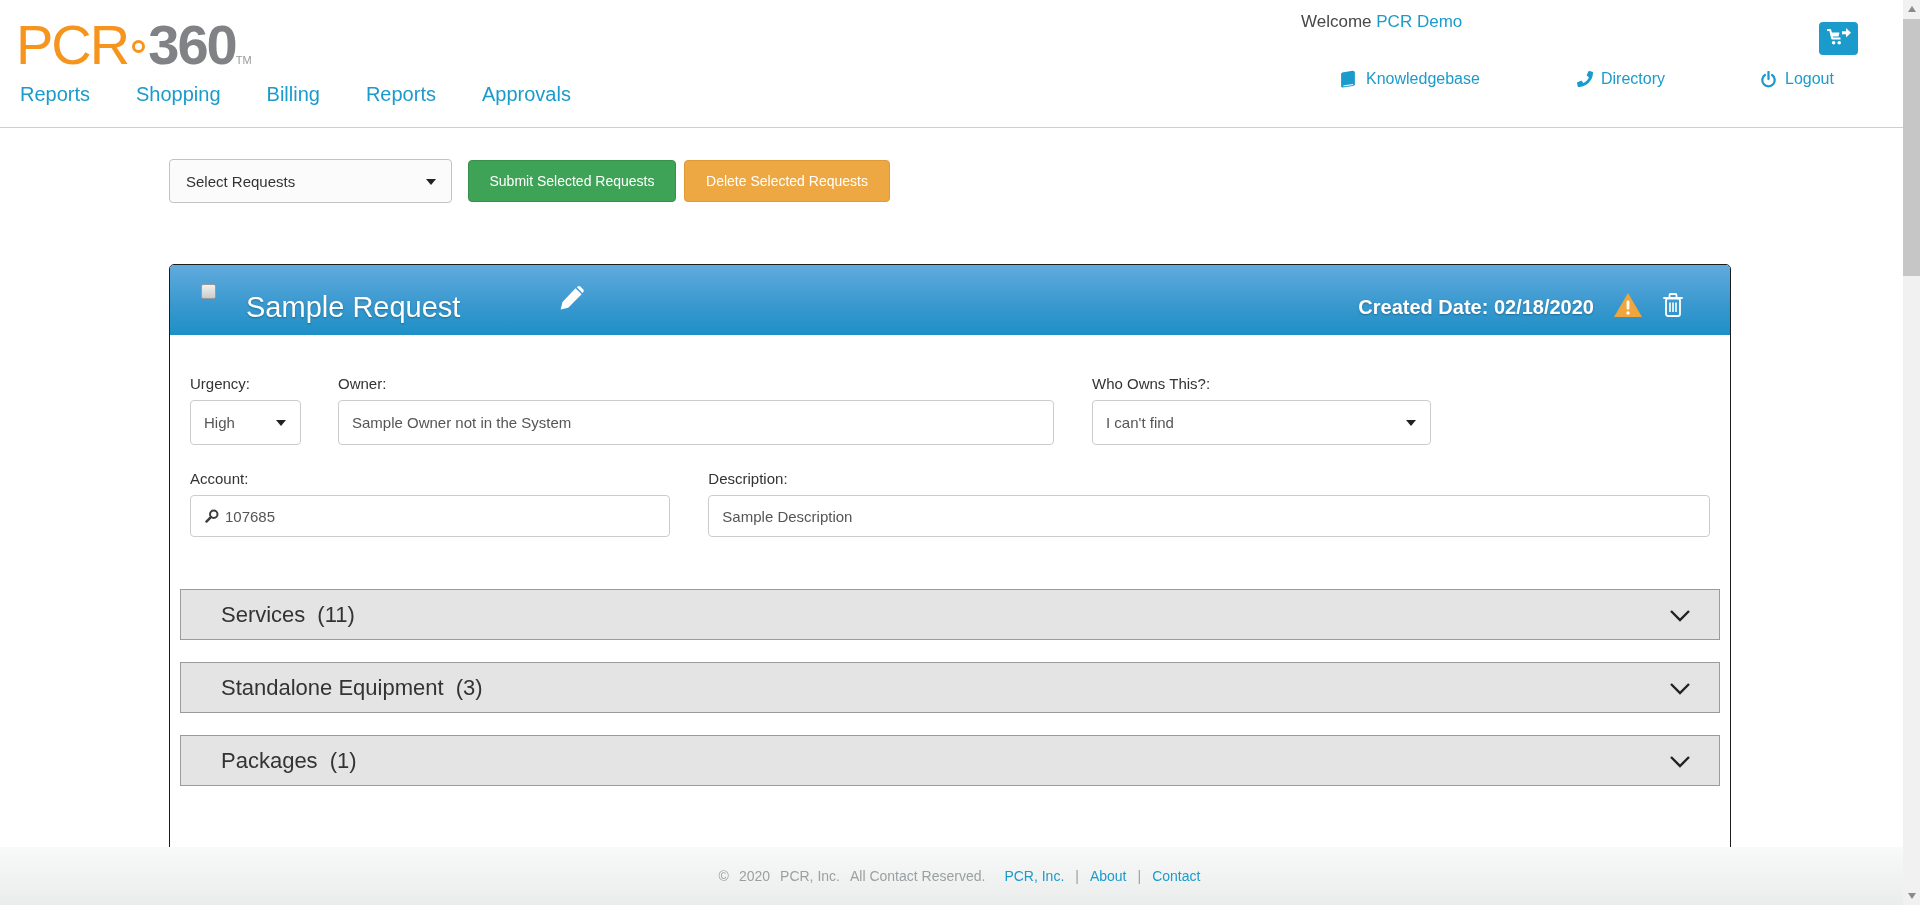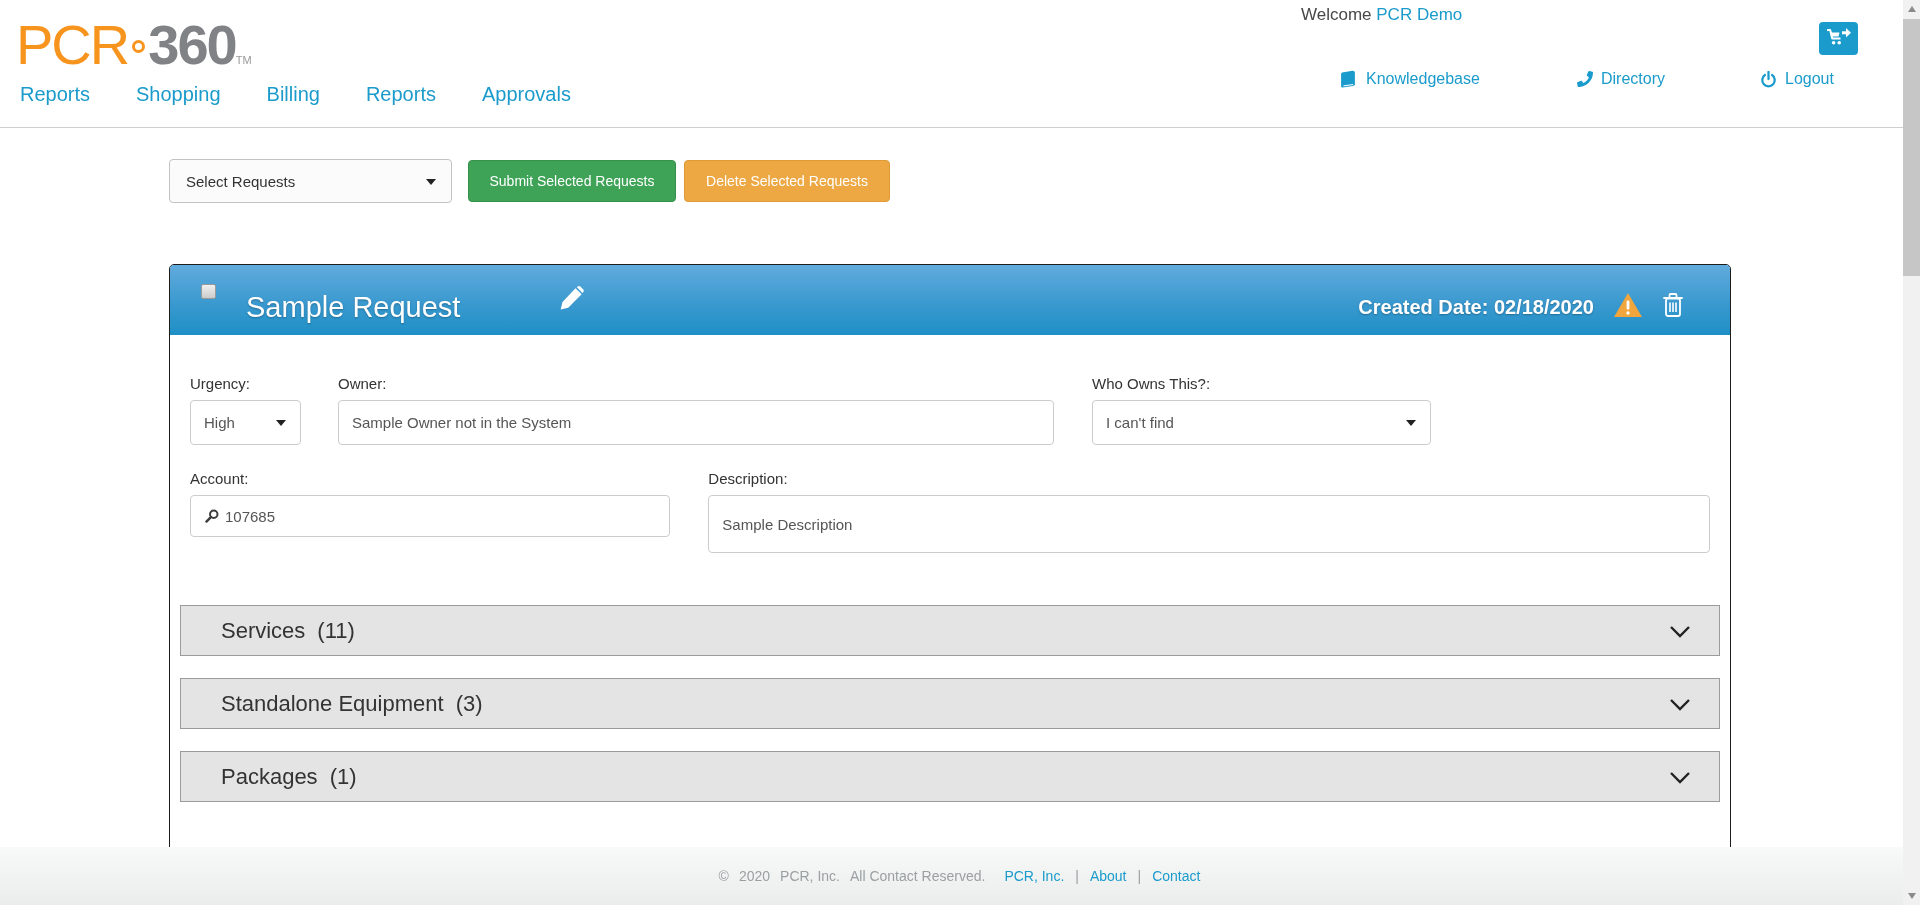--- a/index.html
+++ b/index.html
@@ -30,21 +30,21 @@
     margin: 0 3px 6px 4px; vertical-align: middle;
   }
   .logo-360 { color: #808285; font-weight: 700; }
   .logo-tm { font-size: 11px; color: #9a9a9a; letter-spacing: 0; vertical-align: baseline; }
   .mainnav {
     position: absolute; left: 20px; top: 83px;
     display: flex; gap: 46px; font-size: 20px;
   }
   .mainnav a { color: #1A9BCB; }
   .welcome {
-    position: absolute; left: 1301px; top: 5px;
+    position: absolute; left: 1301px; top: 12px;
     font-size: 17px; color: #484848;
   }
   .welcome a { color: #1A9BCB; }
   .hlink {
     position: absolute; top: 70px;
     display: flex; align-items: center; gap: 8px;
     font-size: 16px; color: #1A9BCB;
   }
   .hlink svg { display: block; }
   .cart-btn {
@@ -141,21 +141,21 @@
     padding: 0 13px; outline: none;
   }
   .g-urgency .ctl  { width: 111px; height: 45px; }
   .g-whoowns       { margin-left: 38px; }
   .g-whoowns .ctl  { width: 339px; height: 45px; }
   .g-owner         { margin-left: 37px; width: 716px; }
   .g-owner .ctl    { height: 45px; }
   .g-account       { width: 481px; }
   .g-account .ctl  { height: 42px; }
   .g-desc          { margin-left: 38px; width: 1003px; }
-  .g-desc .ctl     { height: 58px; }
+  .g-desc .ctl     { height: 42px; }
   .g-conn .ctl     { width: 350px; height: 43px; }
   .account-wrap { display: flex; align-items: center; }
   .account-wrap svg { margin-right: 6px; flex: 0 0 auto; }
   .account-wrap input {
     border: none; outline: none; padding: 0;
     font-family: "Liberation Sans", sans-serif;
     font-size: 15px; color: #555; width: 100%;
     background: transparent;
   }
 

